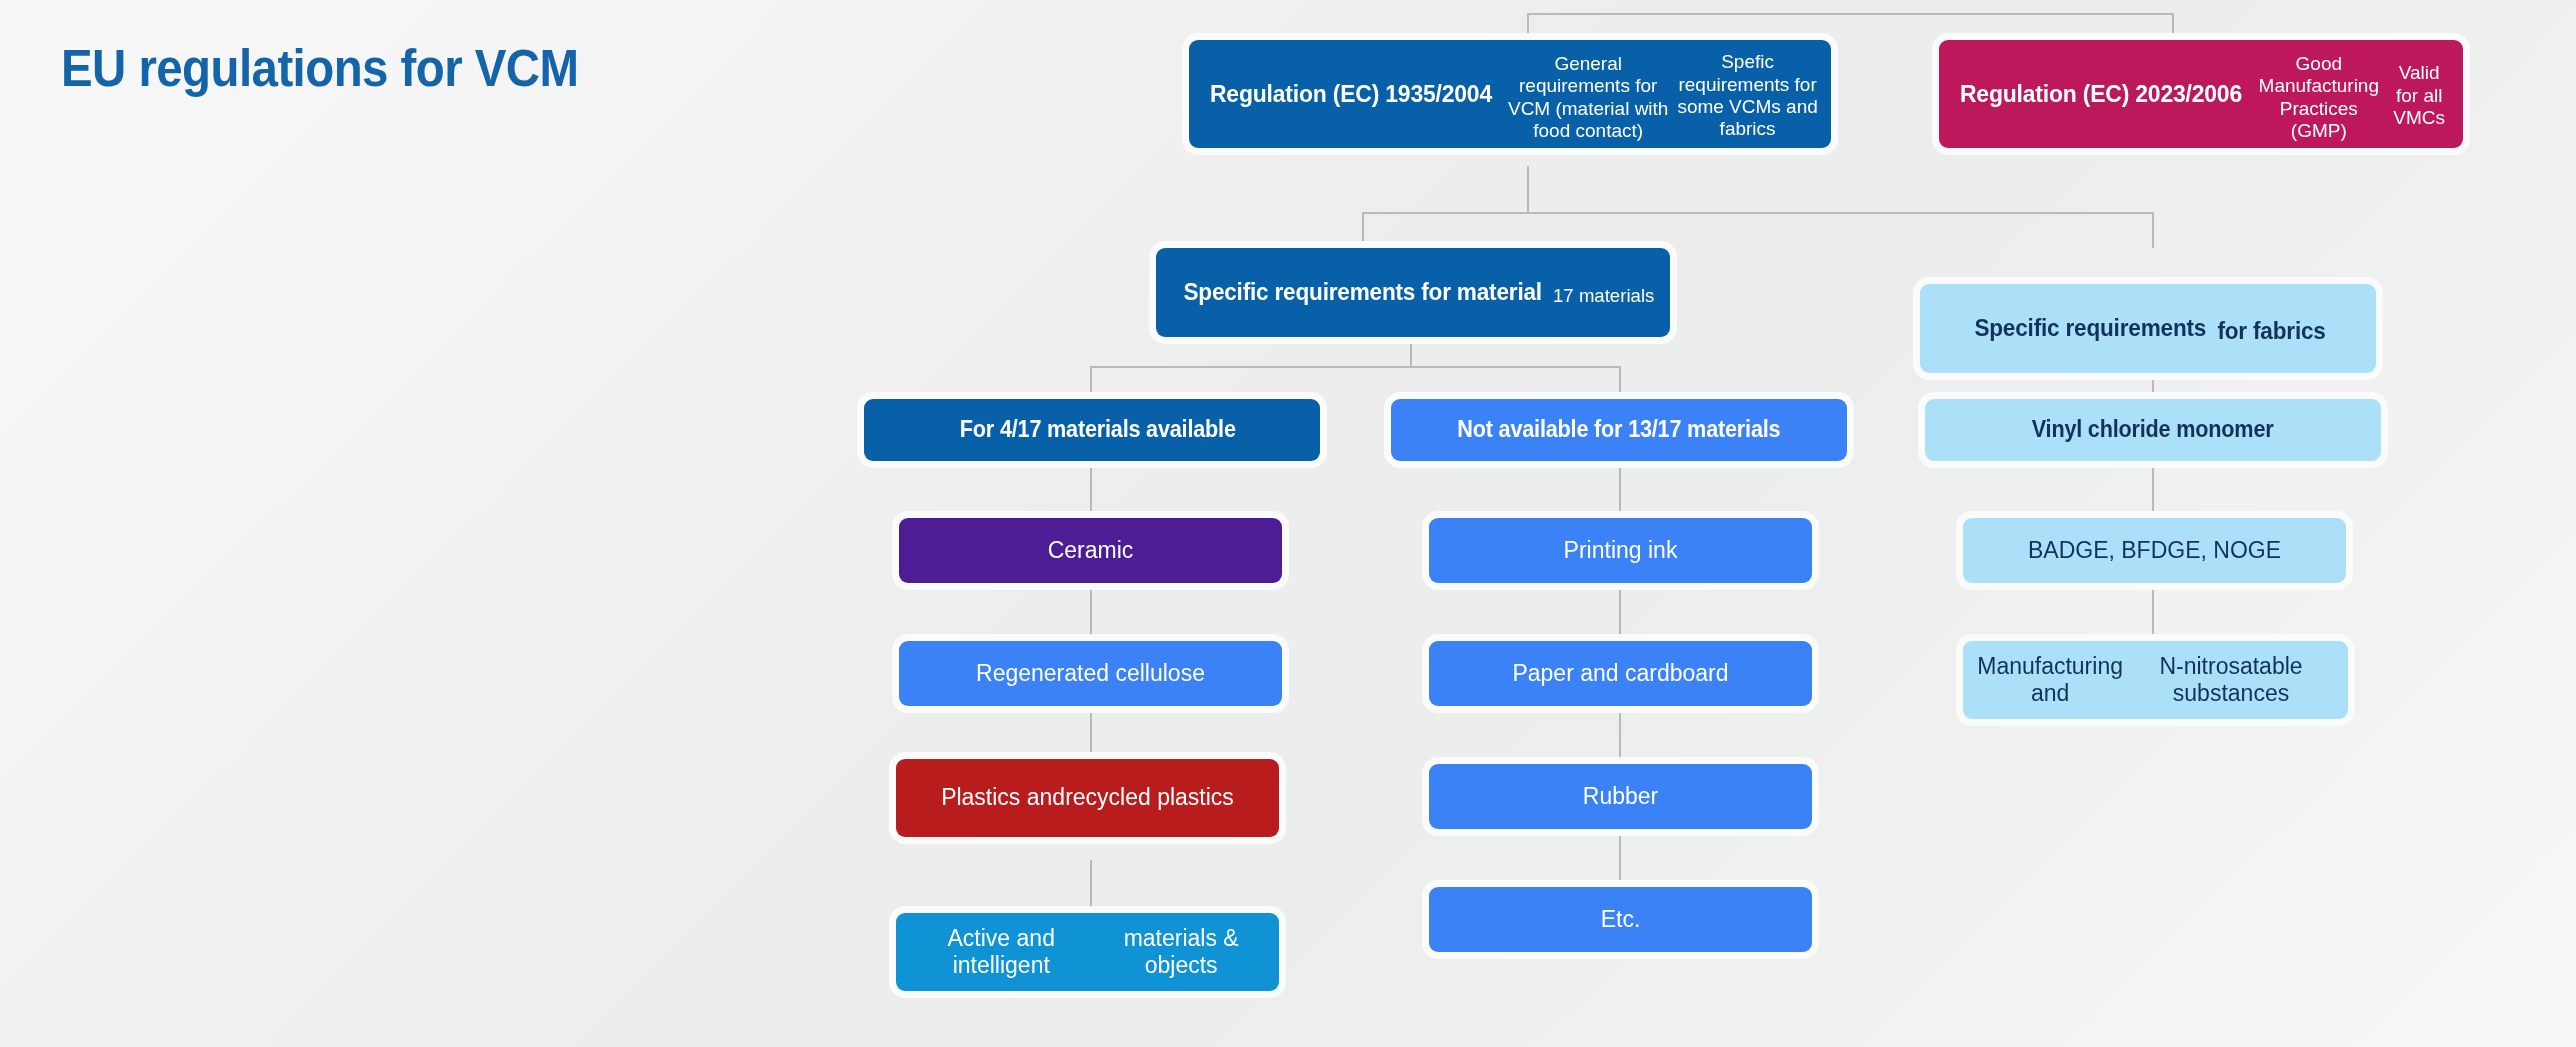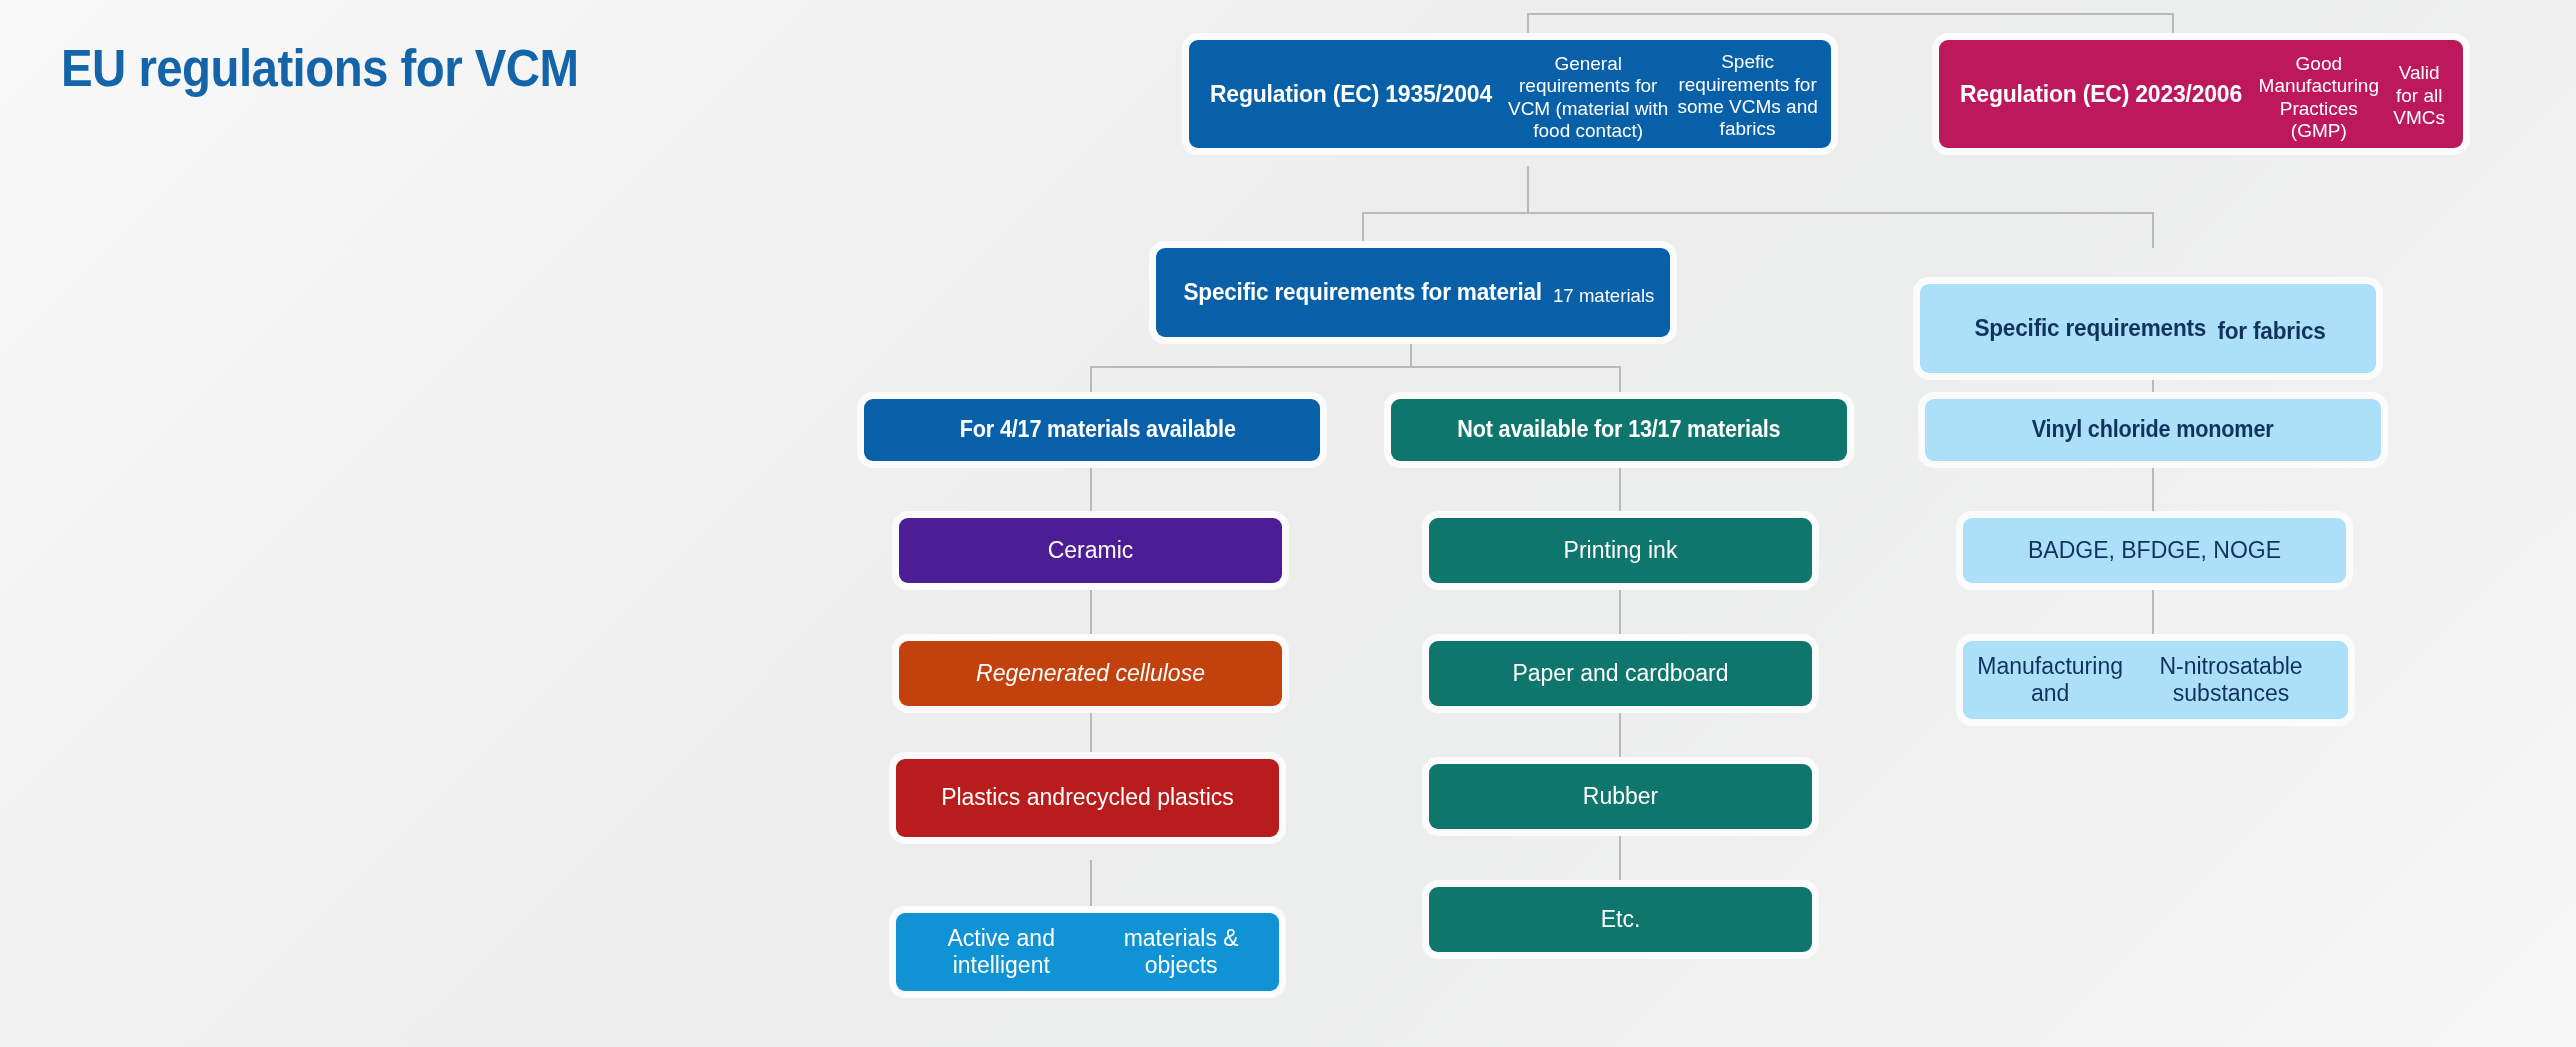--- a/index.html
+++ b/index.html
@@ -37,23 +37,23 @@
     line-height:1.18;
     padding:2.6px 11.6px;
   }
   .box .t1{font-weight:bold;}
   .box .t2{font-weight:normal;}
 
   
   .c-darkblue{background:#0860a8;color:#ffffff;}
   .c-navy{background:#be185d;color:#ffffff;}
   .c-lightblue{background:#ace0f9;color:#11325c;}
-  .c-cyan{background:#0f766e;color:#ffffff;text-align:right;}
+  .c-cyan{background:#3b82f6;color:#ffffff;text-align:right;}
   .c-blue1{background:#4c1d95;color:#ffffff;}
-  .c-blue2{background:#c2410c;color:#ffffff;font-style:italic;}
+  .c-blue2{background:#3b82f6;color:#ffffff;}
   .c-blue3{background:#b91c1c;color:#ffffff;}
   .c-blue4{background:#0f93d4;color:#ffffff;}
 
   
   .lvl1 .t1{font-size:24.4px;letter-spacing:-0.2px;}
   .lvl1 .t2{font-size:19px;}
   .lvl2 .t1{font-size:24px;letter-spacing:-0.2px;}
   .lvl2 .t2{font-size:18.6px;}
   .lvl3 .t1{font-size:23px;letter-spacing:-0.2px;}
   .leaf  .t2{font-size:23px;font-weight:normal;}

